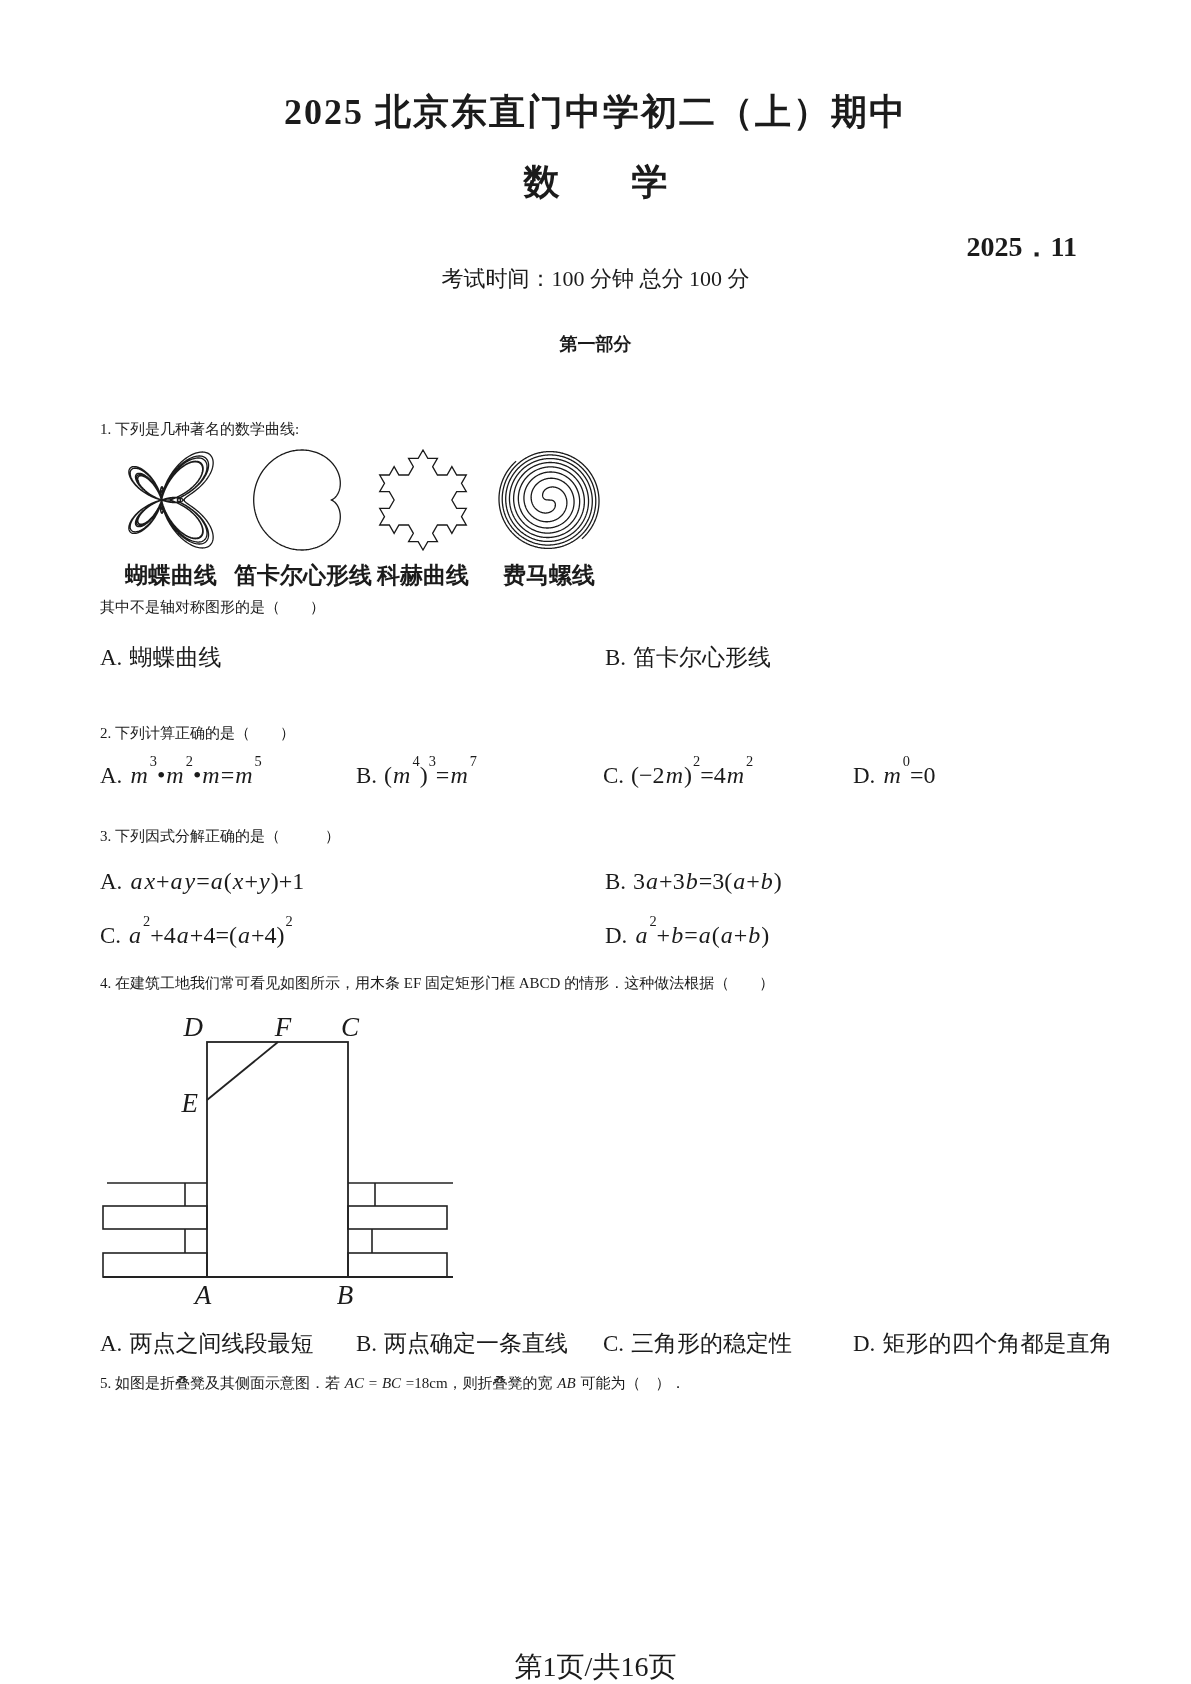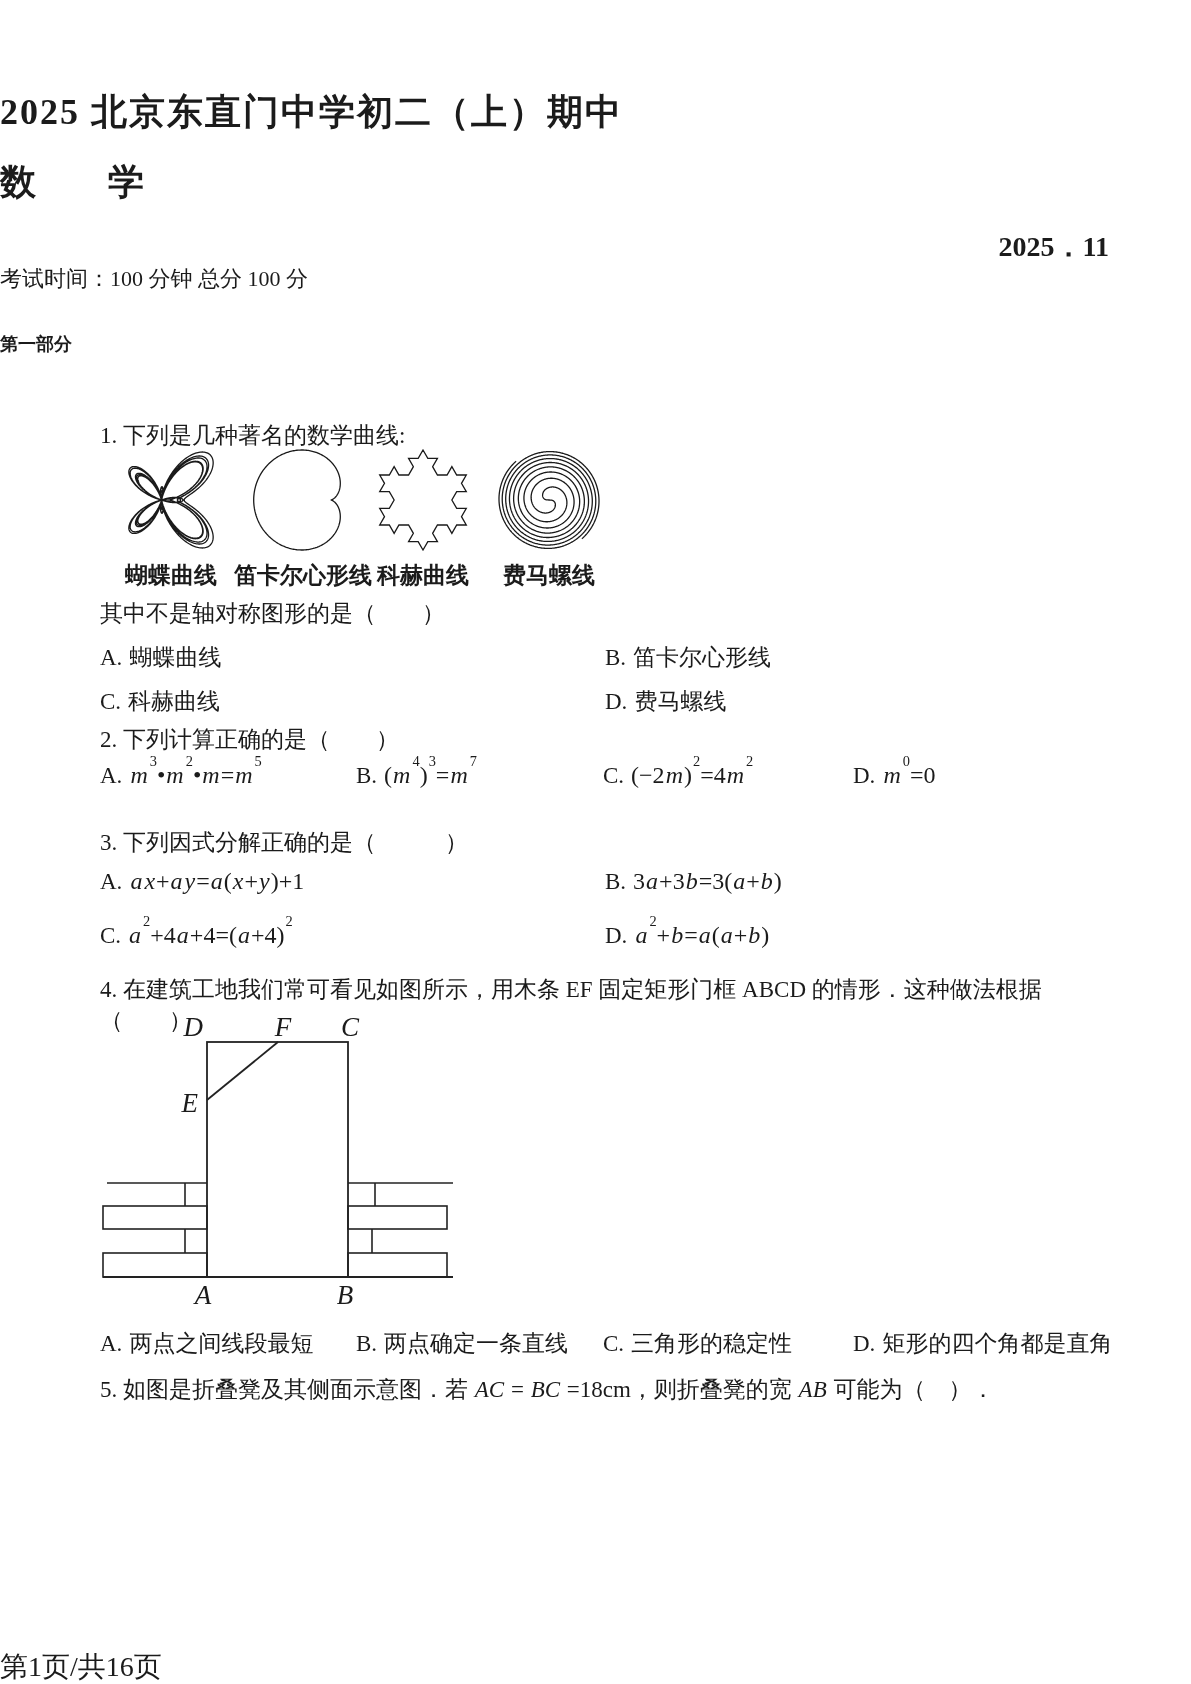--- a/index.html
+++ b/index.html
@@ -1,28 +1,28 @@
 <!DOCTYPE html>
 <html><head>
 <meta charset="utf-8">
 <style>
   *{margin:0;padding:0;box-sizing:border-box}
   html,body{background:#fff}
   body{width:1191px;height:1684px;position:relative;color:#1b1b1b;
        font-family:"Liberation Serif","DejaVu Serif",serif;}
   .page{position:relative;width:1191px;height:1684px;overflow:hidden;background:#fff}
   .abs{position:absolute;left:0;width:100%}
-  .center{}
+  .center{text-align:center}
   .title1{top:88px;font-size:36px;font-weight:bold;letter-spacing:2px}
   .title2{top:158px;font-size:36px;font-weight:bold}
-  .date{top:228px;font-size:28px;font-weight:bold;text-align:right;padding-right:82px}
+  .date{top:228px;font-size:28px;font-weight:bold;text-align:right;padding-right:114px}
   .examinfo{top:264px;font-size:22px;font-weight:normal}
   .part{top:332px;font-size:18px;font-weight:bold}
   .sechead{top:368px;left:100px;width:991px;font-size:26px;font-weight:bold}
-  .stem{left:100px;width:1000px;font-size:23px}
+  .stem{left:100px;width:1000px;font-size:15px}
   .row{position:absolute;left:100px;width:1000px;height:36px;font-size:23px}
   .row .opt{position:absolute;top:0;white-space:nowrap}
   .p0{left:0}.p1{left:505px}
   .m0{left:0}.m1{left:256px}.m2{left:503px}.m3{left:753px}
   .optletter{margin-right:7px}
   .math{font-size:24px}
   .math i, .rich i{font-style:italic;padding:0 1px;font-family:"Liberation Serif",serif}
   sup{font-size:60%;line-height:0;position:relative;top:-0.55em;margin-left:1px}
   .curves{position:absolute;left:108px;top:448px;display:flex}
   .curvebox{width:126px;height:104px}
@@ -66,24 +66,20 @@
     <div class="clab">笛卡尔心形线</div>
     <div class="clab">科赫曲线</div>
     <div class="clab">费马螺线</div>
   </div>
 
   <div class="abs stem" style="top:598px">其中不是轴对称图形的是（　　）</div>
 
   <div class="row" style="top:642px">
     <span class="opt p0"><span class="optletter">A.</span><span>蝴蝶曲线</span></span>
     <span class="opt p1"><span class="optletter">B.</span><span>笛卡尔心形线</span></span>
-  </div>
-  <div class="row" style="top:686px">
-    <span class="opt p0"><span class="optletter">C.</span><span>科赫曲线</span></span>
-    <span class="opt p1"><span class="optletter">D.</span><span>费马螺线</span></span>
   </div>
 
   <div class="abs stem" style="top:724px">2. 下列计算正确的是（　　）</div>
   <div class="row" style="top:762px;height:42px">
     <span class="opt m0"><span class="optletter">A.</span><span class="math"><i>m</i><sup>3</sup>•<i>m</i><sup>2</sup>•<i>m</i>=<i>m</i><sup>5</sup></span></span>
     <span class="opt m1"><span class="optletter">B.</span><span class="math">(<i>m</i><sup>4</sup>)<sup>3</sup>=<i>m</i><sup>7</sup></span></span>
     <span class="opt m2"><span class="optletter">C.</span><span class="math">(−2<i>m</i>)<sup>2</sup>=4<i>m</i><sup>2</sup></span></span>
     <span class="opt m3"><span class="optletter">D.</span><span class="math"><i>m</i><sup>0</sup>=0</span></span>
   </div>
 

